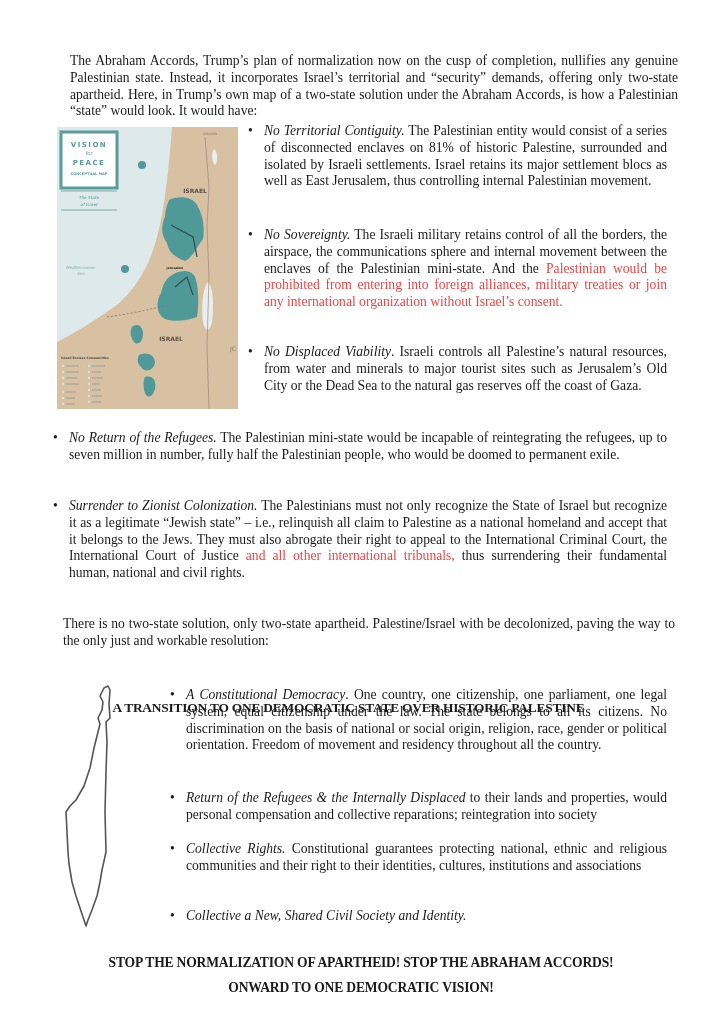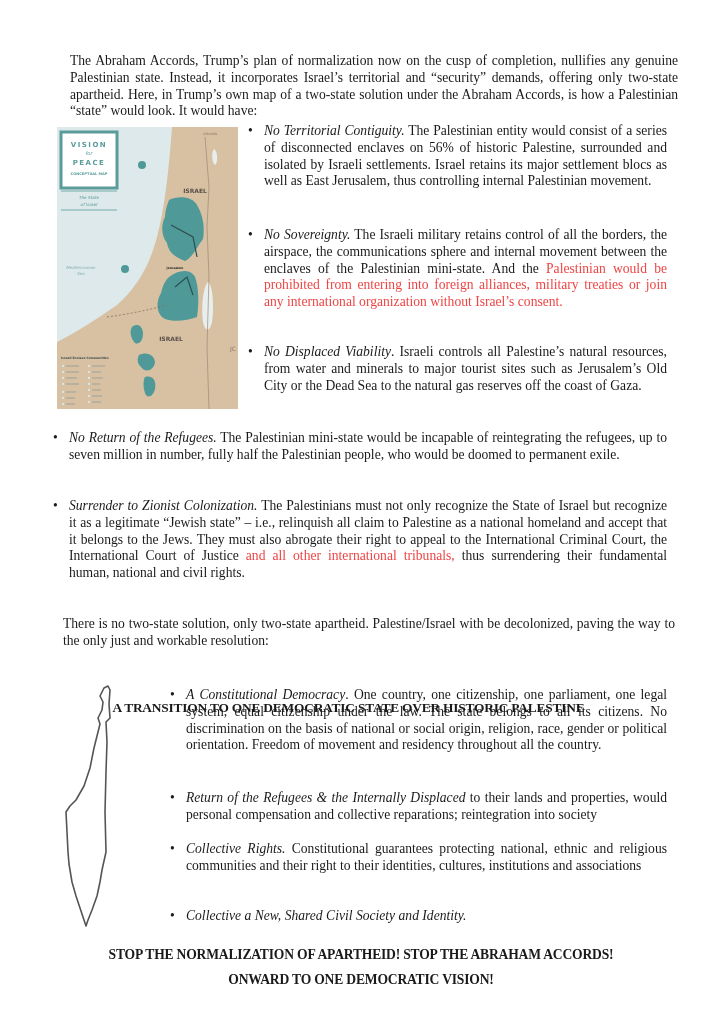--- a/index.html
+++ b/index.html
@@ -18,21 +18,21 @@
   .b4 { left: 69px;  top: 430px; width: 598px; }
   .b5 { left: 69px;  top: 498px; width: 598px; }
   .outro { left: 47px; top: 600px; width: 612px; }
   .heading { position: absolute; left: 0; width: 697px; text-align: center; font-weight: bold;
              top: 668px; font-size: 13.4px; letter-spacing: -0.2px; margin-top: 32px; }
   .c1 { left: 186px; top: 687px; width: 481px; }
   .c2 { left: 186px; top: 790px; width: 481px; }
   .c3 { left: 186px; top: 841px; width: 481px; }
   .c4 { left: 186px; top: 908px; width: 481px; }
   .slogan { position: absolute; left: 0; width: 722px; text-align: center; font-weight: bold;
-            font-size: 13.6px; letter-spacing: -0.2px; }
+            font-size: 13.6px; letter-spacing: -0.2px; margin-top: 8px; }
   .s1 { top: 947px; }
   .s2 { top: 972px; }
   .map { position: absolute; left: 57px; top: 127px; width: 181px; height: 282px; background: #84cc16; overflow: hidden; }
   .map svg { display: block; }
   .outline { position: absolute; left: 64px; top: 682px; width: 50px; height: 246px; }
 </style>
 </head>
 <body>
 
 <p class="p intro">The Abraham Accords, Trump’s plan of normalization now on the cusp of completion, nullifies any genuine Palestinian state. Instead, it incorporates Israel’s territorial and “security” demands, offering only two-state apartheid. Here, in Trump’s own map of a two-state solution under the Abraham Accords, is how a Palestinian “state” would look. It would have:</p>
@@ -101,21 +101,21 @@
         <line x1="35" y1="257" x2="43" y2="257"></line>
       <line x1="35" y1="263" x2="44" y2="263"></line>
         <line x1="35" y1="269" x2="45" y2="269"></line>
         <line x1="35" y1="275" x2="44" y2="275"></line>
     </g>
   </svg>
 </div>
 
 <div class="bul b1">
   <span class="dot">•</span>
-  <span class="t"><i>No Territorial Contiguity.</i><span> The Palestinian entity would consist of a series of disconnected enclaves on 56% of historic Palestine, surrounded and isolated by Israeli settlements.  Israel retains its major settlement blocs as well as East Jerusalem, thus controlling internal Palestinian movement.</span></span>
+  <span class="t"><i>No Territorial Contiguity.</i><span> The Palestinian entity would consist of a series of disconnected enclaves on 81% of historic Palestine, surrounded and isolated by Israeli settlements.  Israel retains its major settlement blocs as well as East Jerusalem, thus controlling internal Palestinian movement.</span></span>
 </div>
 <div class="bul b2">
   <span class="dot">•</span>
   <span class="t"><i>No Sovereignty.</i><span> The Israeli military retains control of all the borders, the airspace, the communications sphere  and internal movement between the enclaves of the  Palestinian mini-state. And the </span><span class="grey">Palestinian would be prohibited from entering into foreign alliances, military treaties or join any international organization without Israel’s consent.</span></span>
 </div>
 <div class="bul b3">
   <span class="dot">•</span>
   <span class="t"><i>No Displaced Viability</i><span>. Israeli controls all Palestine’s natural resources, from water and minerals to major tourist sites such as Jerusalem’s Old City or the Dead Sea to the natural gas reserves off the coast of Gaza.</span></span>
 </div>
 

